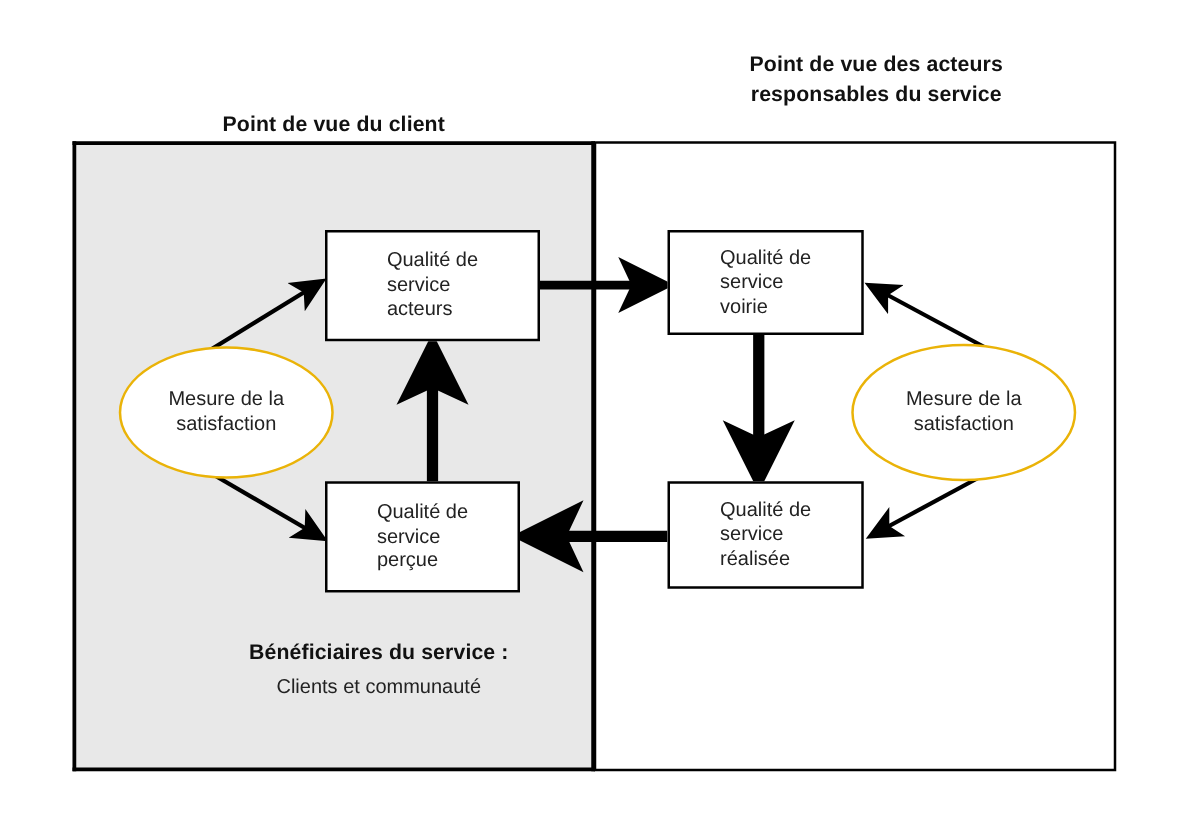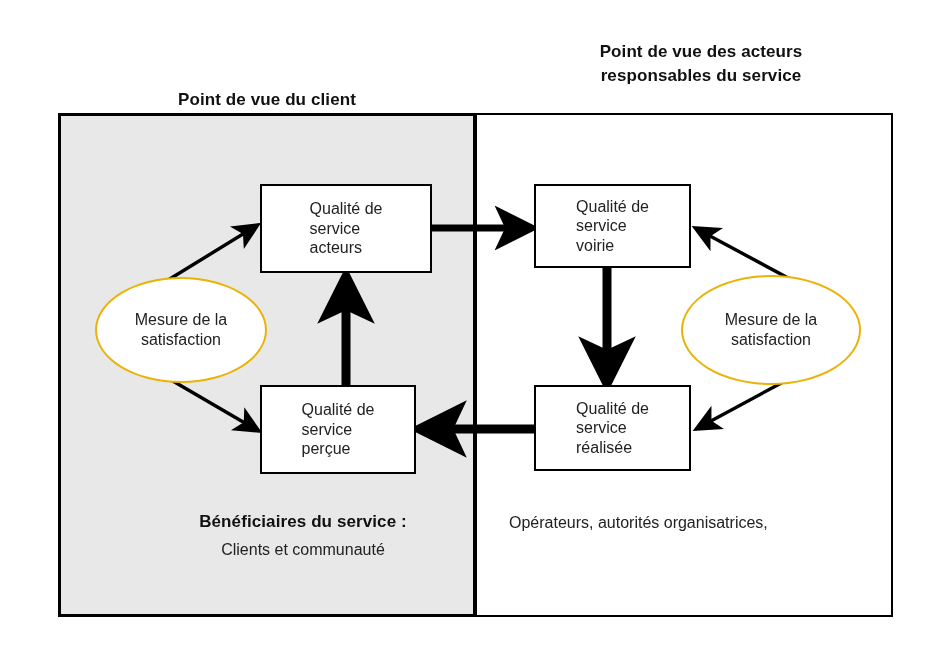--- a/index.html
+++ b/index.html
@@ -211,17 +211,17 @@
     </span>
   </div>
 
   <div class="footer" id="footer-left">
     <div class="f-title">Bénéficiaires du service :</div>
     <div class="f-body">Clients et communauté</div>
   </div>
 
   <div class="footer" id="footer-right">
     <div class="f-body">
-      <span>Opérateurs, autorités organisatrices,</span><br>
+      <br>
     </div>
   </div>
 
 </div>
 
 </body></html>

